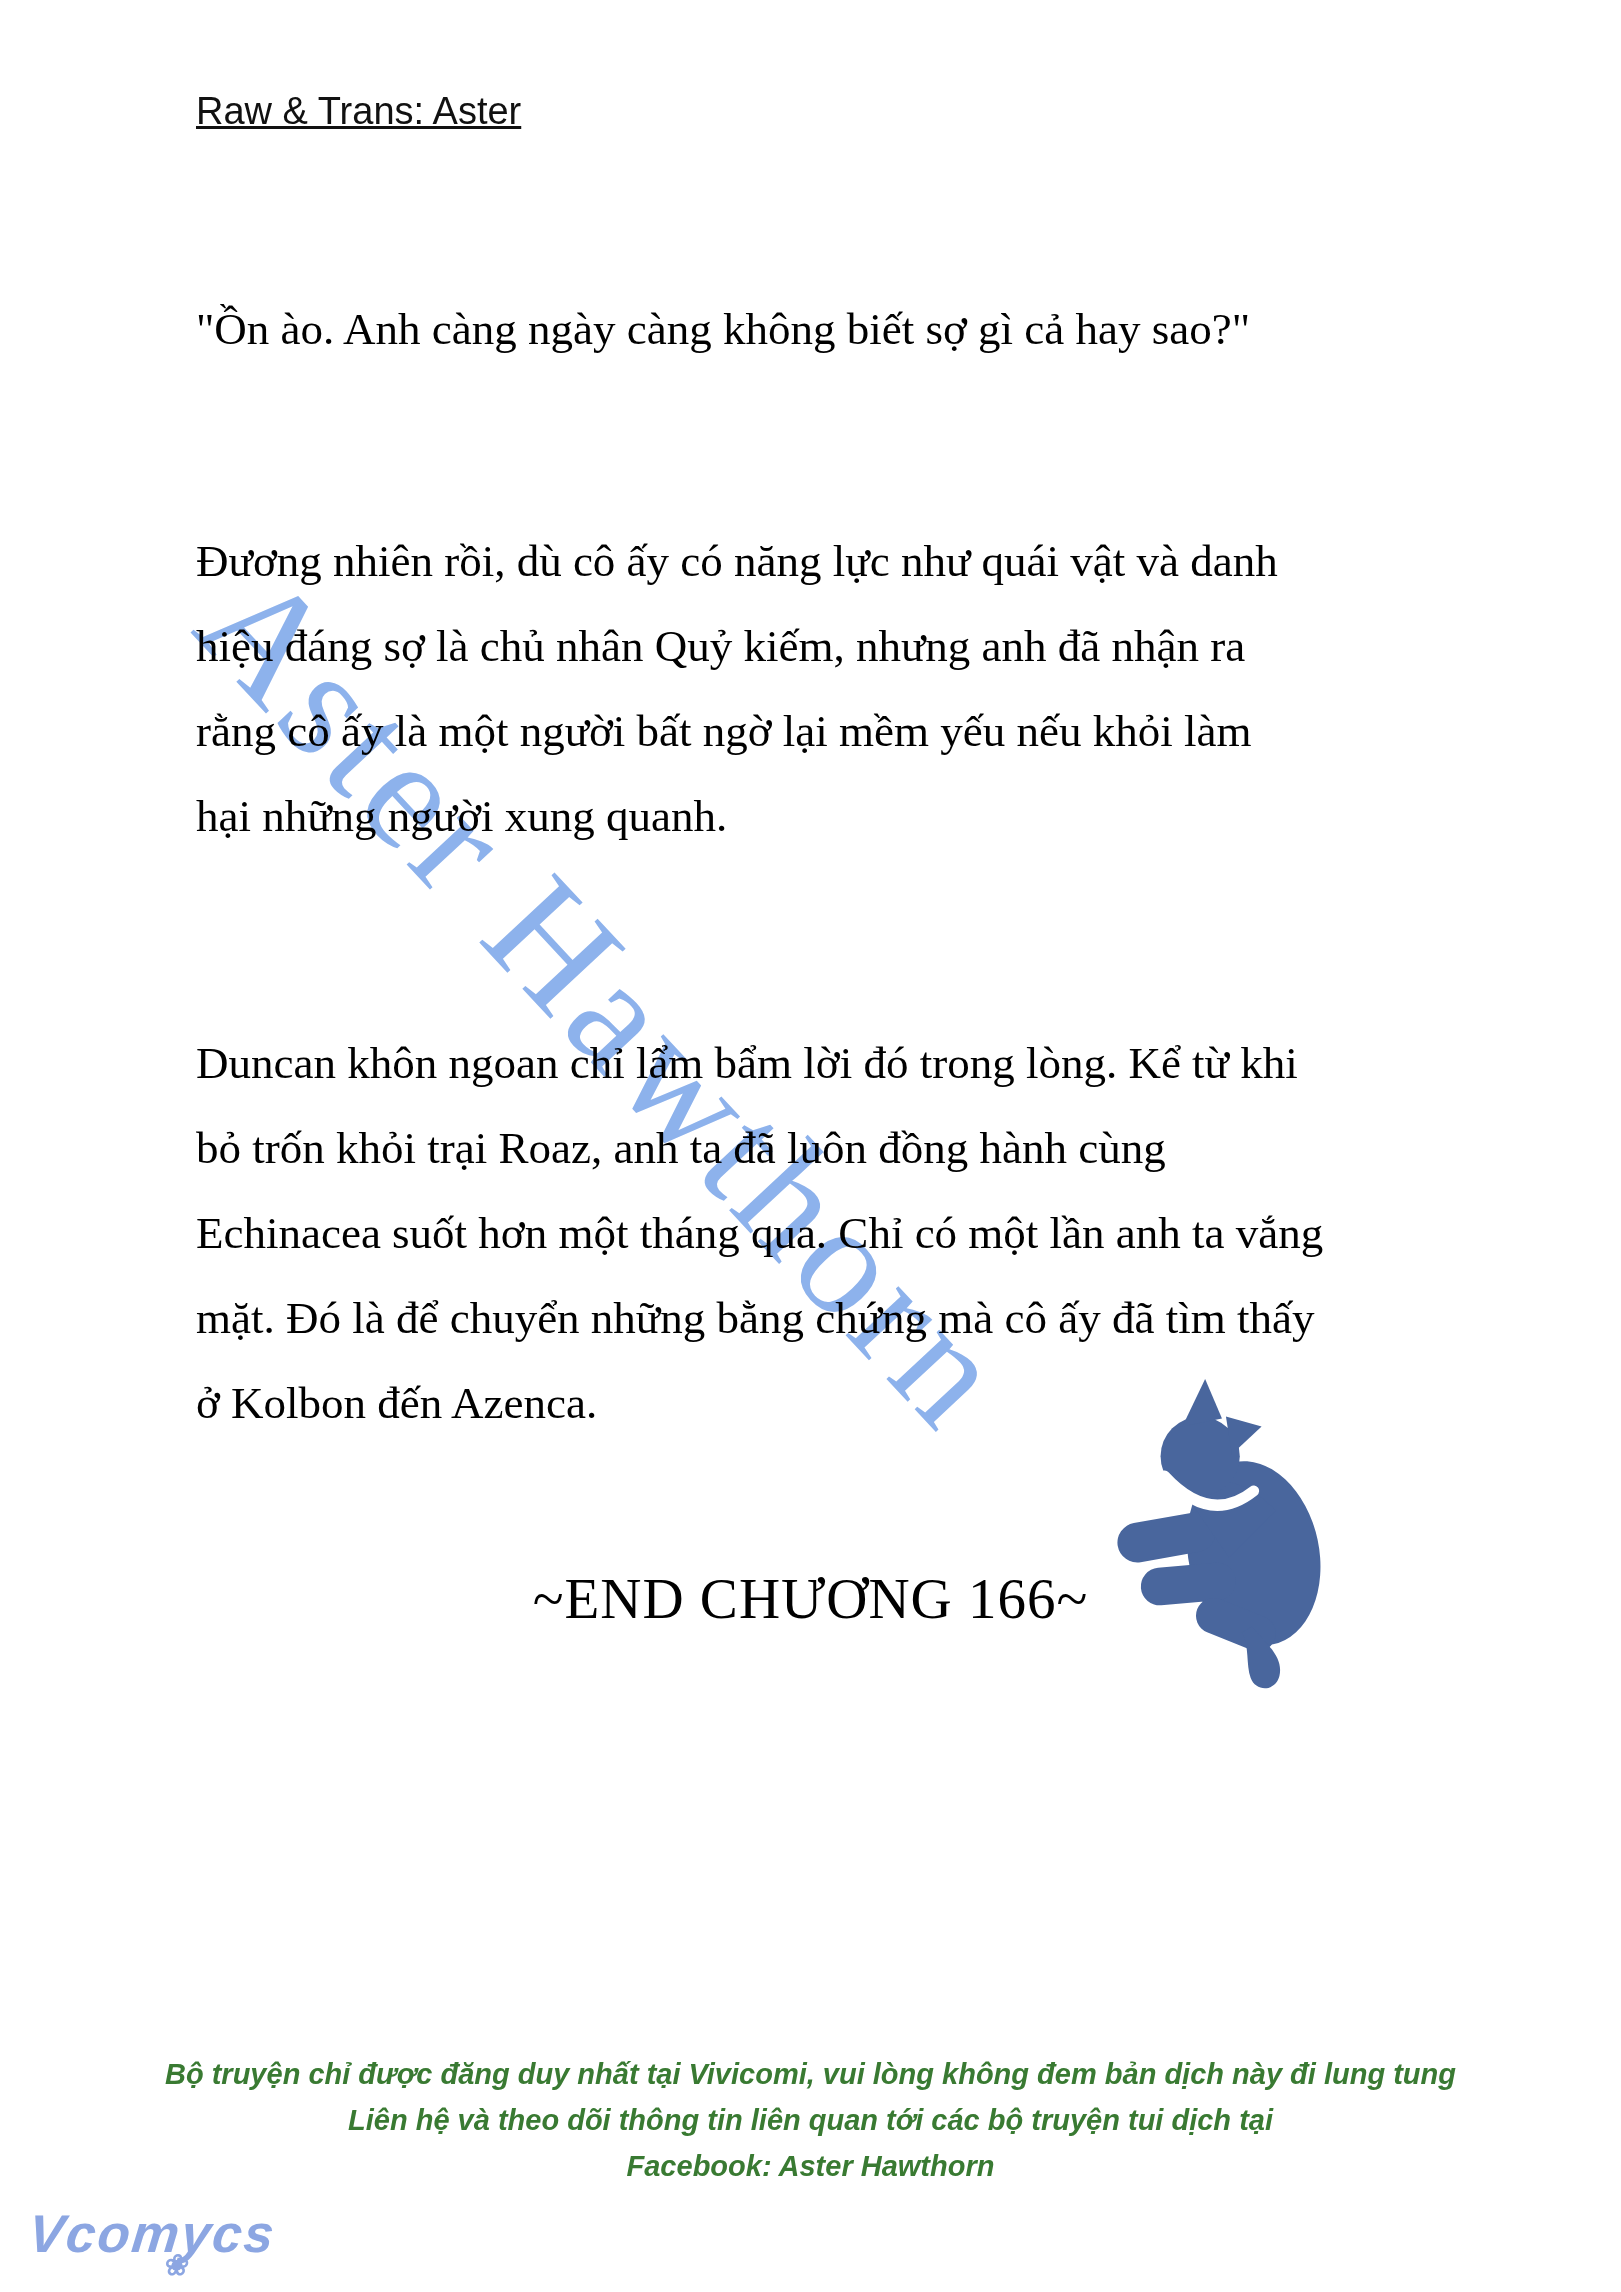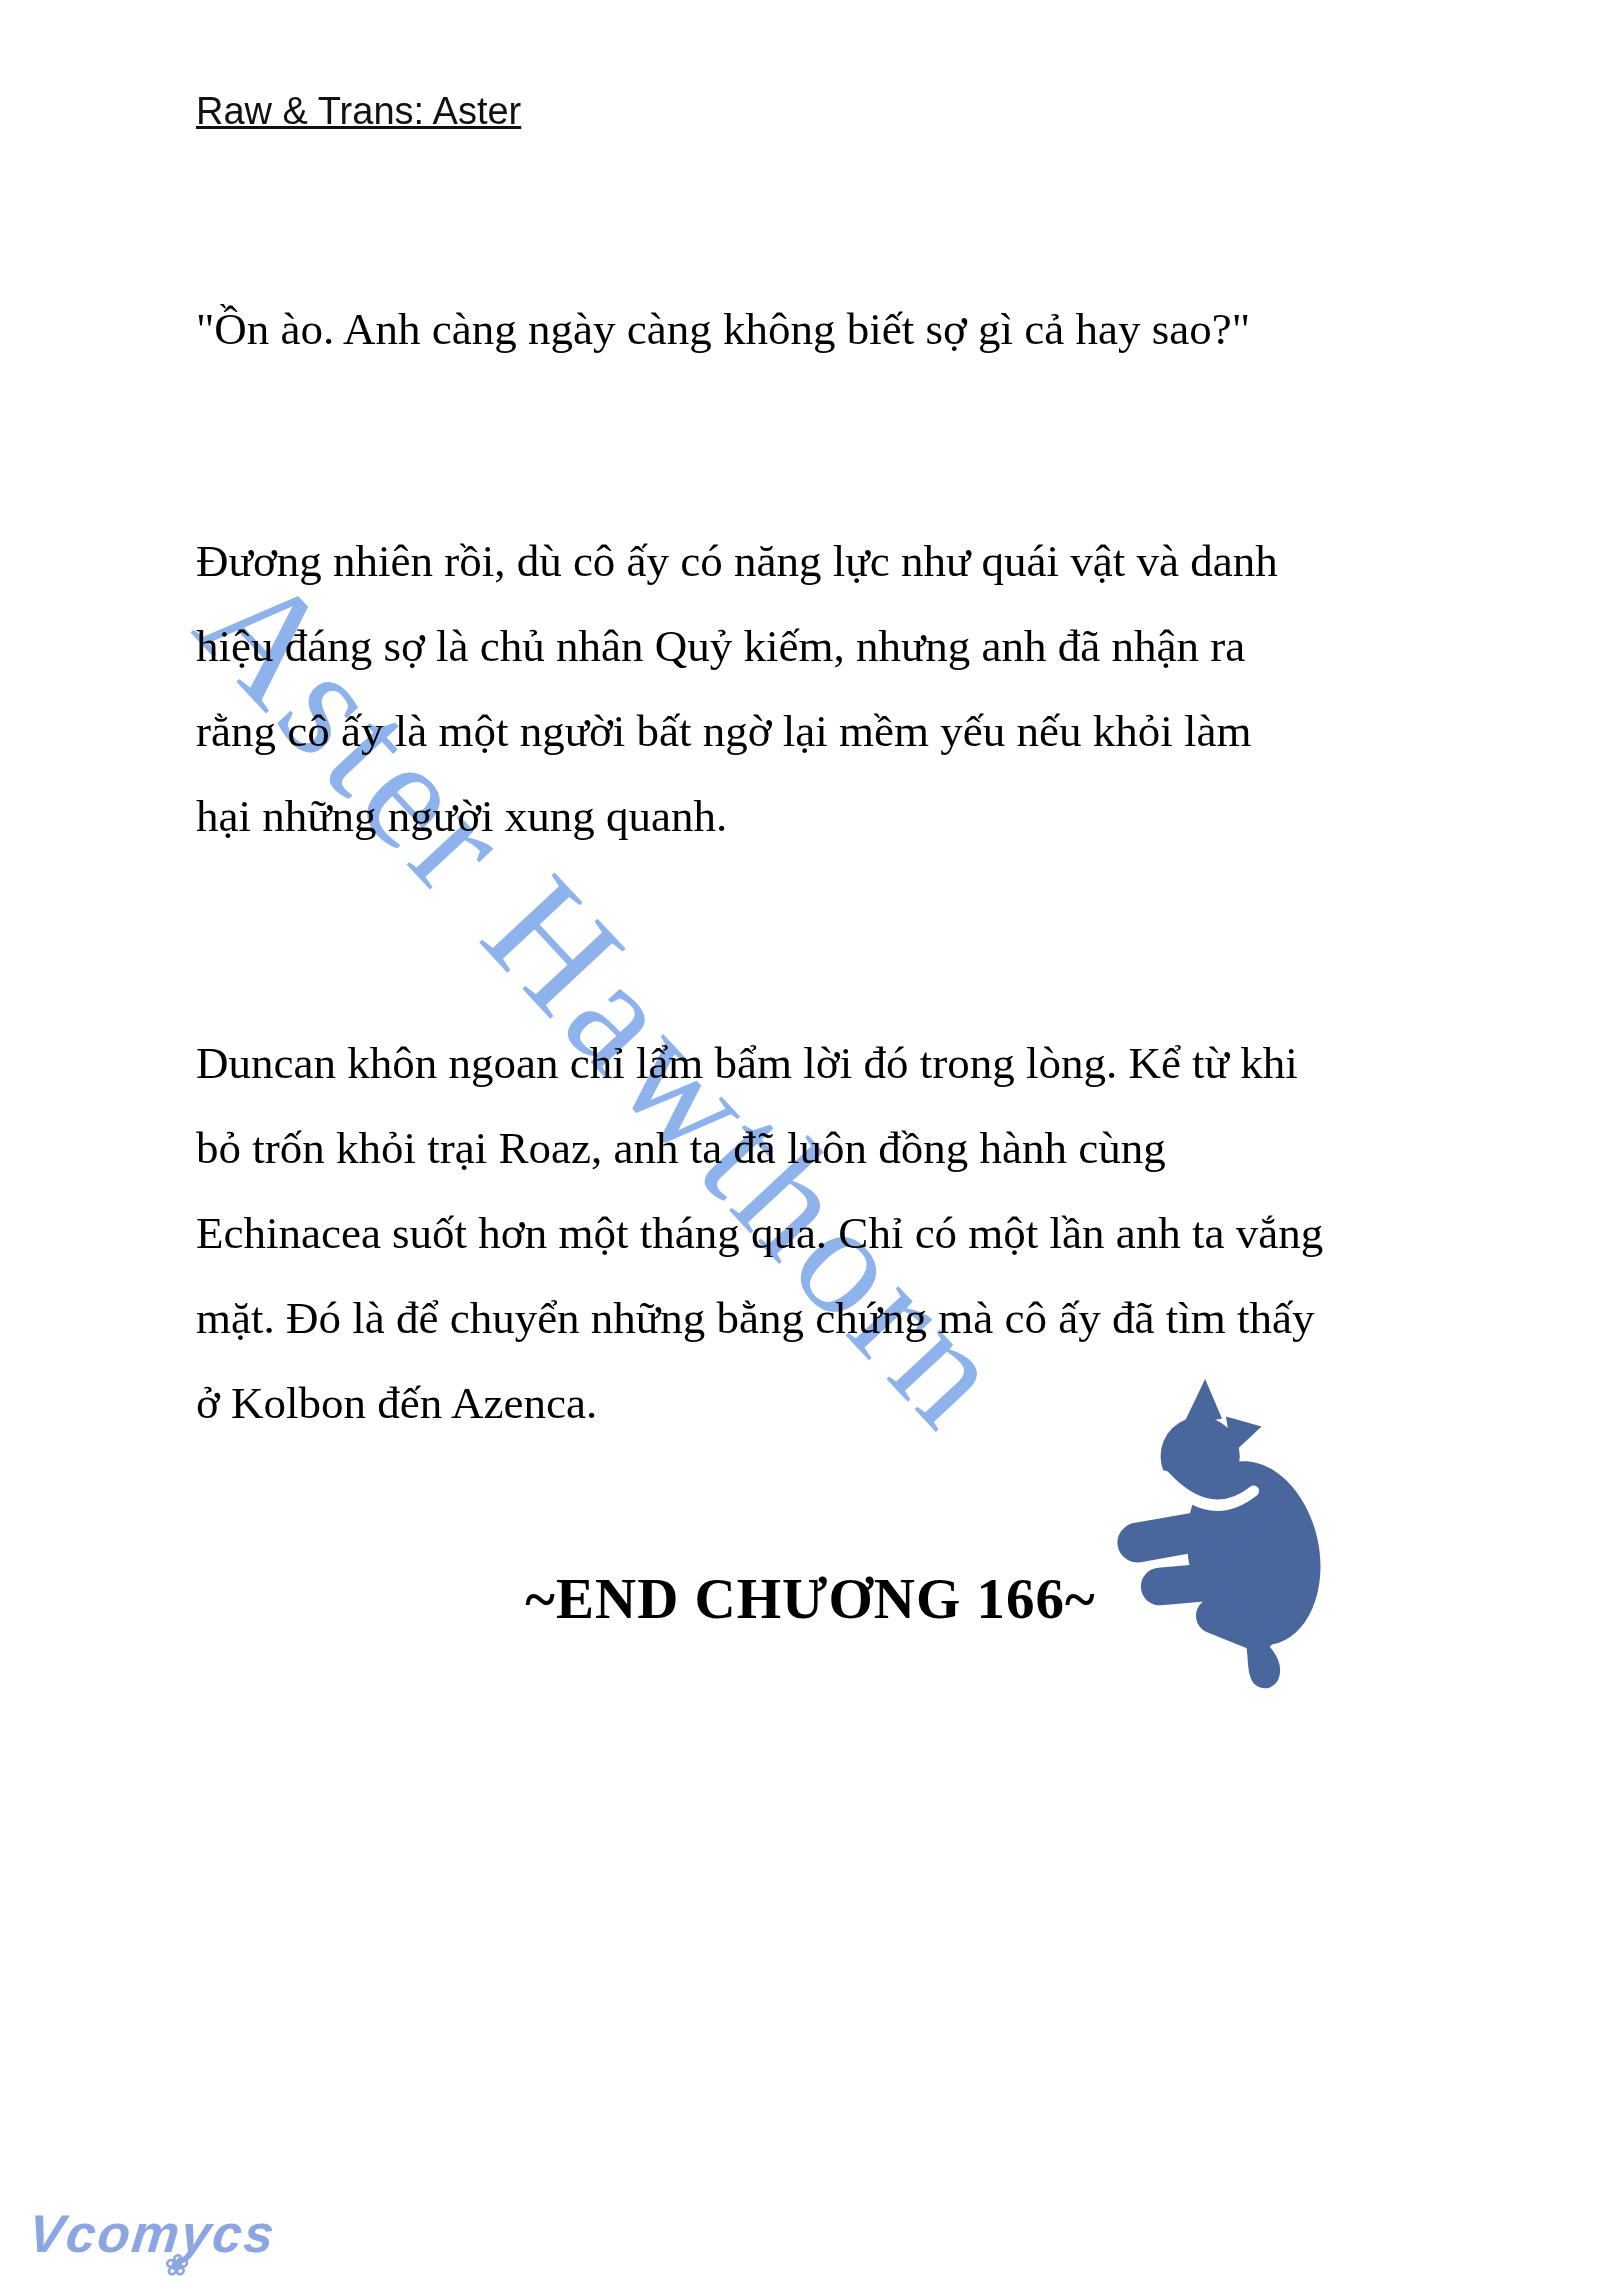--- a/index.html
+++ b/index.html
@@ -43,21 +43,21 @@
   }
   .p1{top:287px;}
   .p2{top:519px;}
   .p3{top:1021px;}
   .endmark{
     position:absolute;
     left:0; top:1566px;
     width:100%;
     text-align:center;
     font-size:57px;
-    font-weight:bold;
+    font-weight:normal;
     letter-spacing:1px;
     color:var(--text-black,#000);
     z-index:1;
   }
   .cat{
     position:absolute;
     left:1115px; top:1377px;
     width:208px; height:312px;
     z-index:1;
   }
@@ -137,20 +137,25 @@
     <path class="fur" d="M80,105 Q130,98 162,135 L115,182 L72,120 Z"></path>
 
     <circle class="fur" cx="86" cy="80" r="40"></circle>
 
     <path class="fur" d="M91,2 L108,42 L68,50 Z"></path>
     <path class="fur" d="M148,50 L112,40 L118,78 Z"></path>
 
     <path class="neck" d="M50,100 Q96,150 140,115"></path>
   </svg>
 
+  <div class="footer">
+    <div>Bộ truyện chỉ được đăng duy nhất tại Vivicomi, vui lòng không đem bản dịch này đi lung tung</div>
+    <div>Liên hệ và theo dõi thông tin liên quan tới các bộ truyện tui dịch tại</div>
+    <div>Facebook: Aster Hawthorn</div>
+  </div>
 
   <div class="logo">
     <span class="logo-text">Vcomycs</span>
     <span class="rose">❀</span>
   </div>
 
 </div>
 
 
 </body></html>

